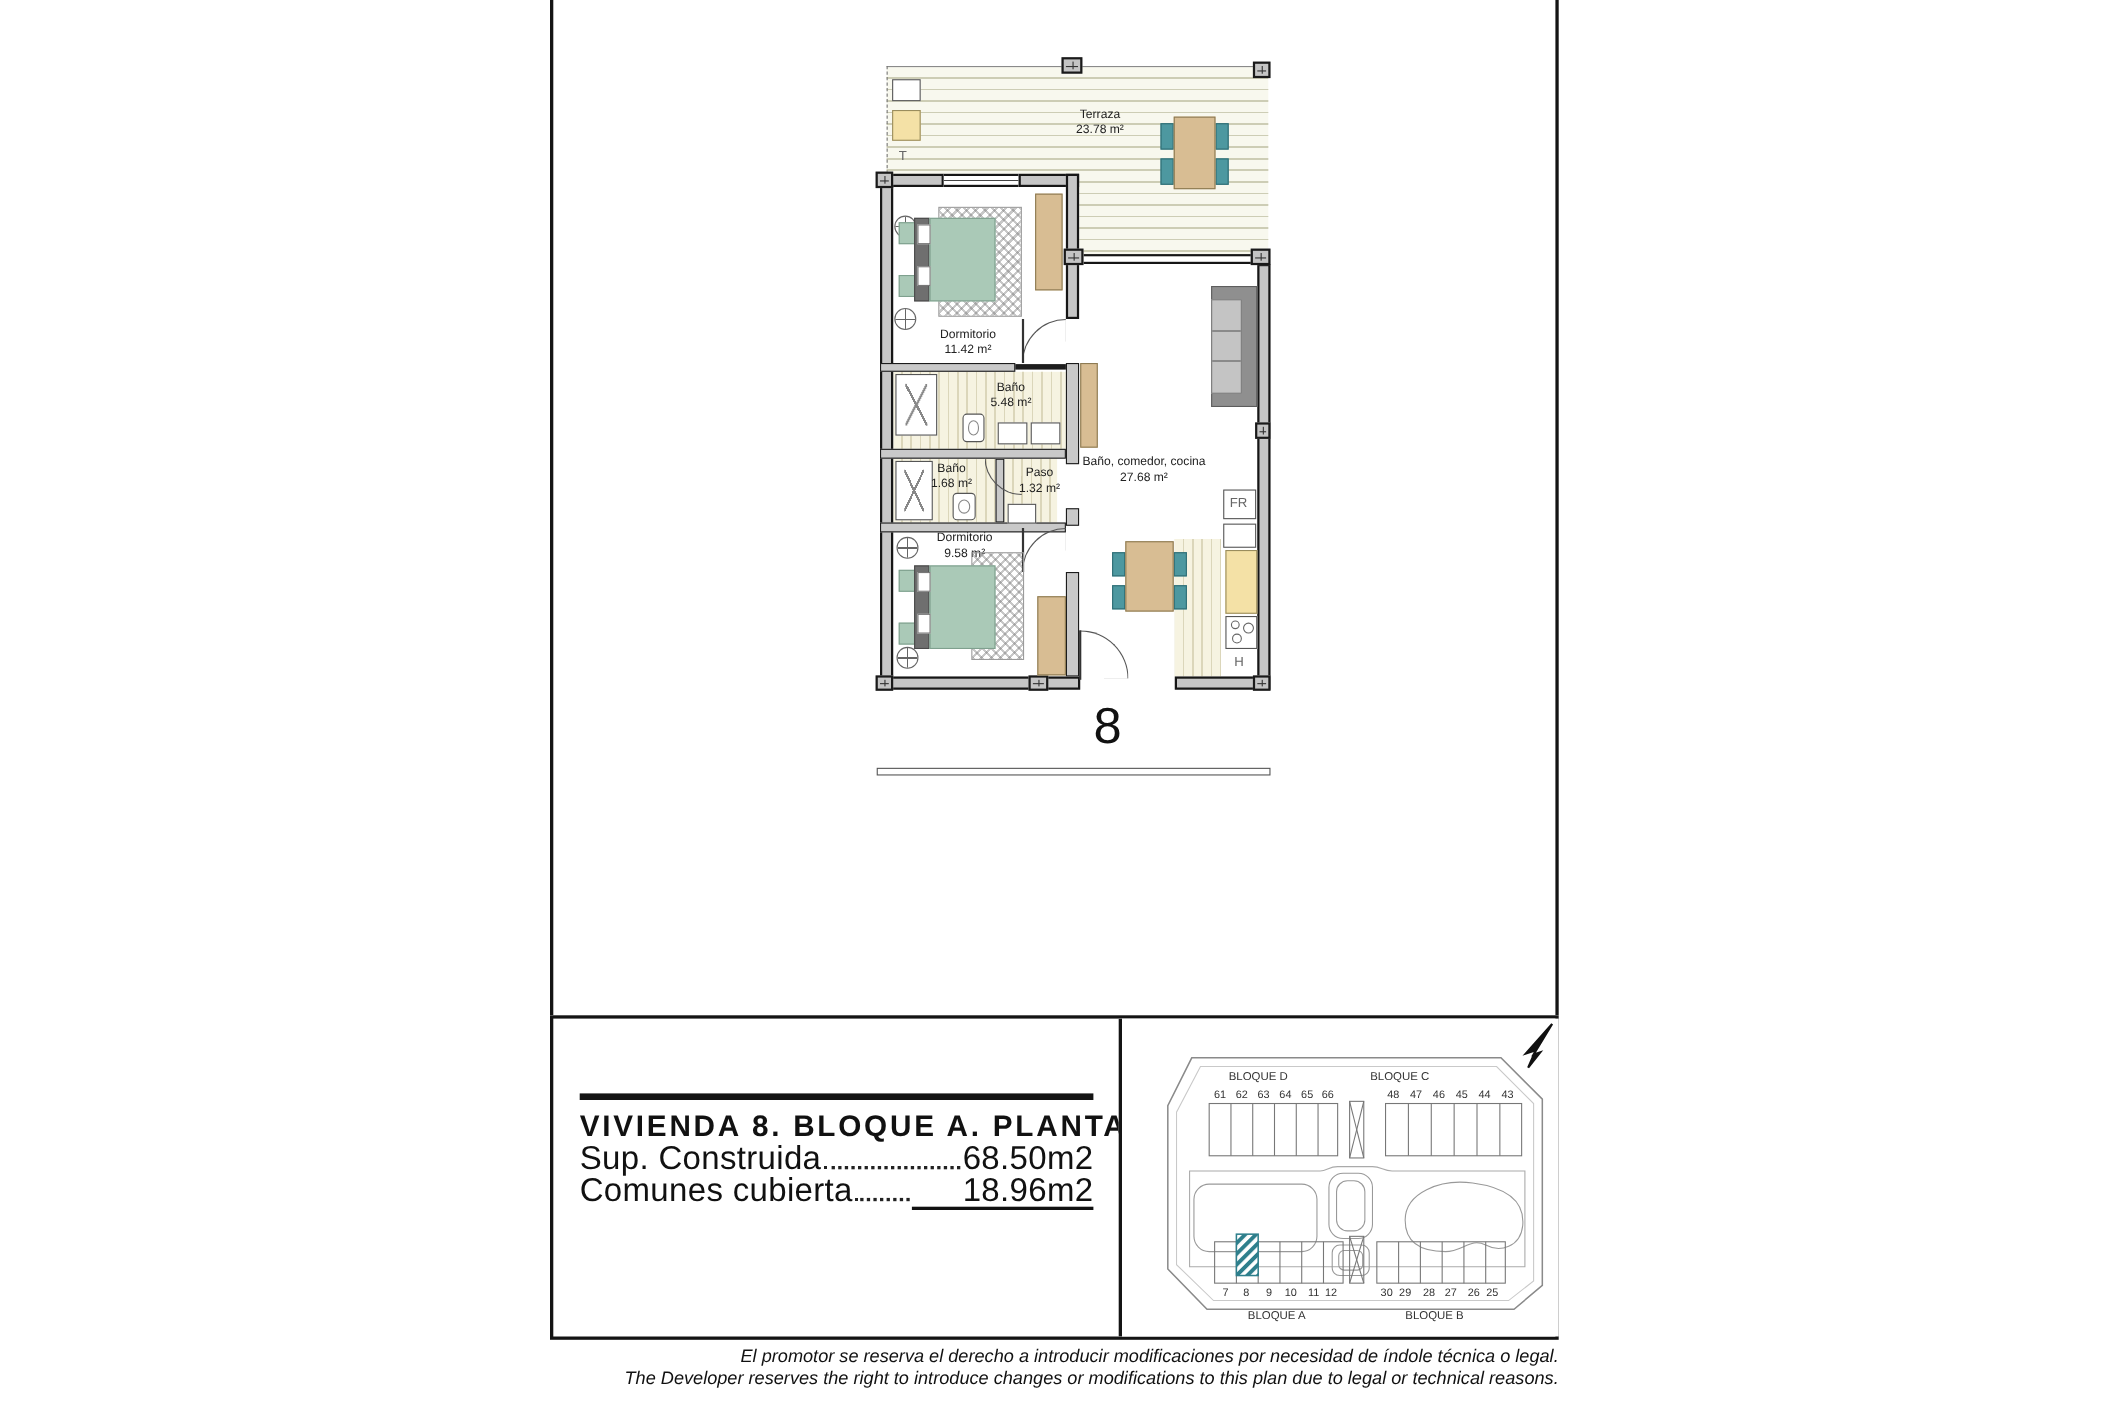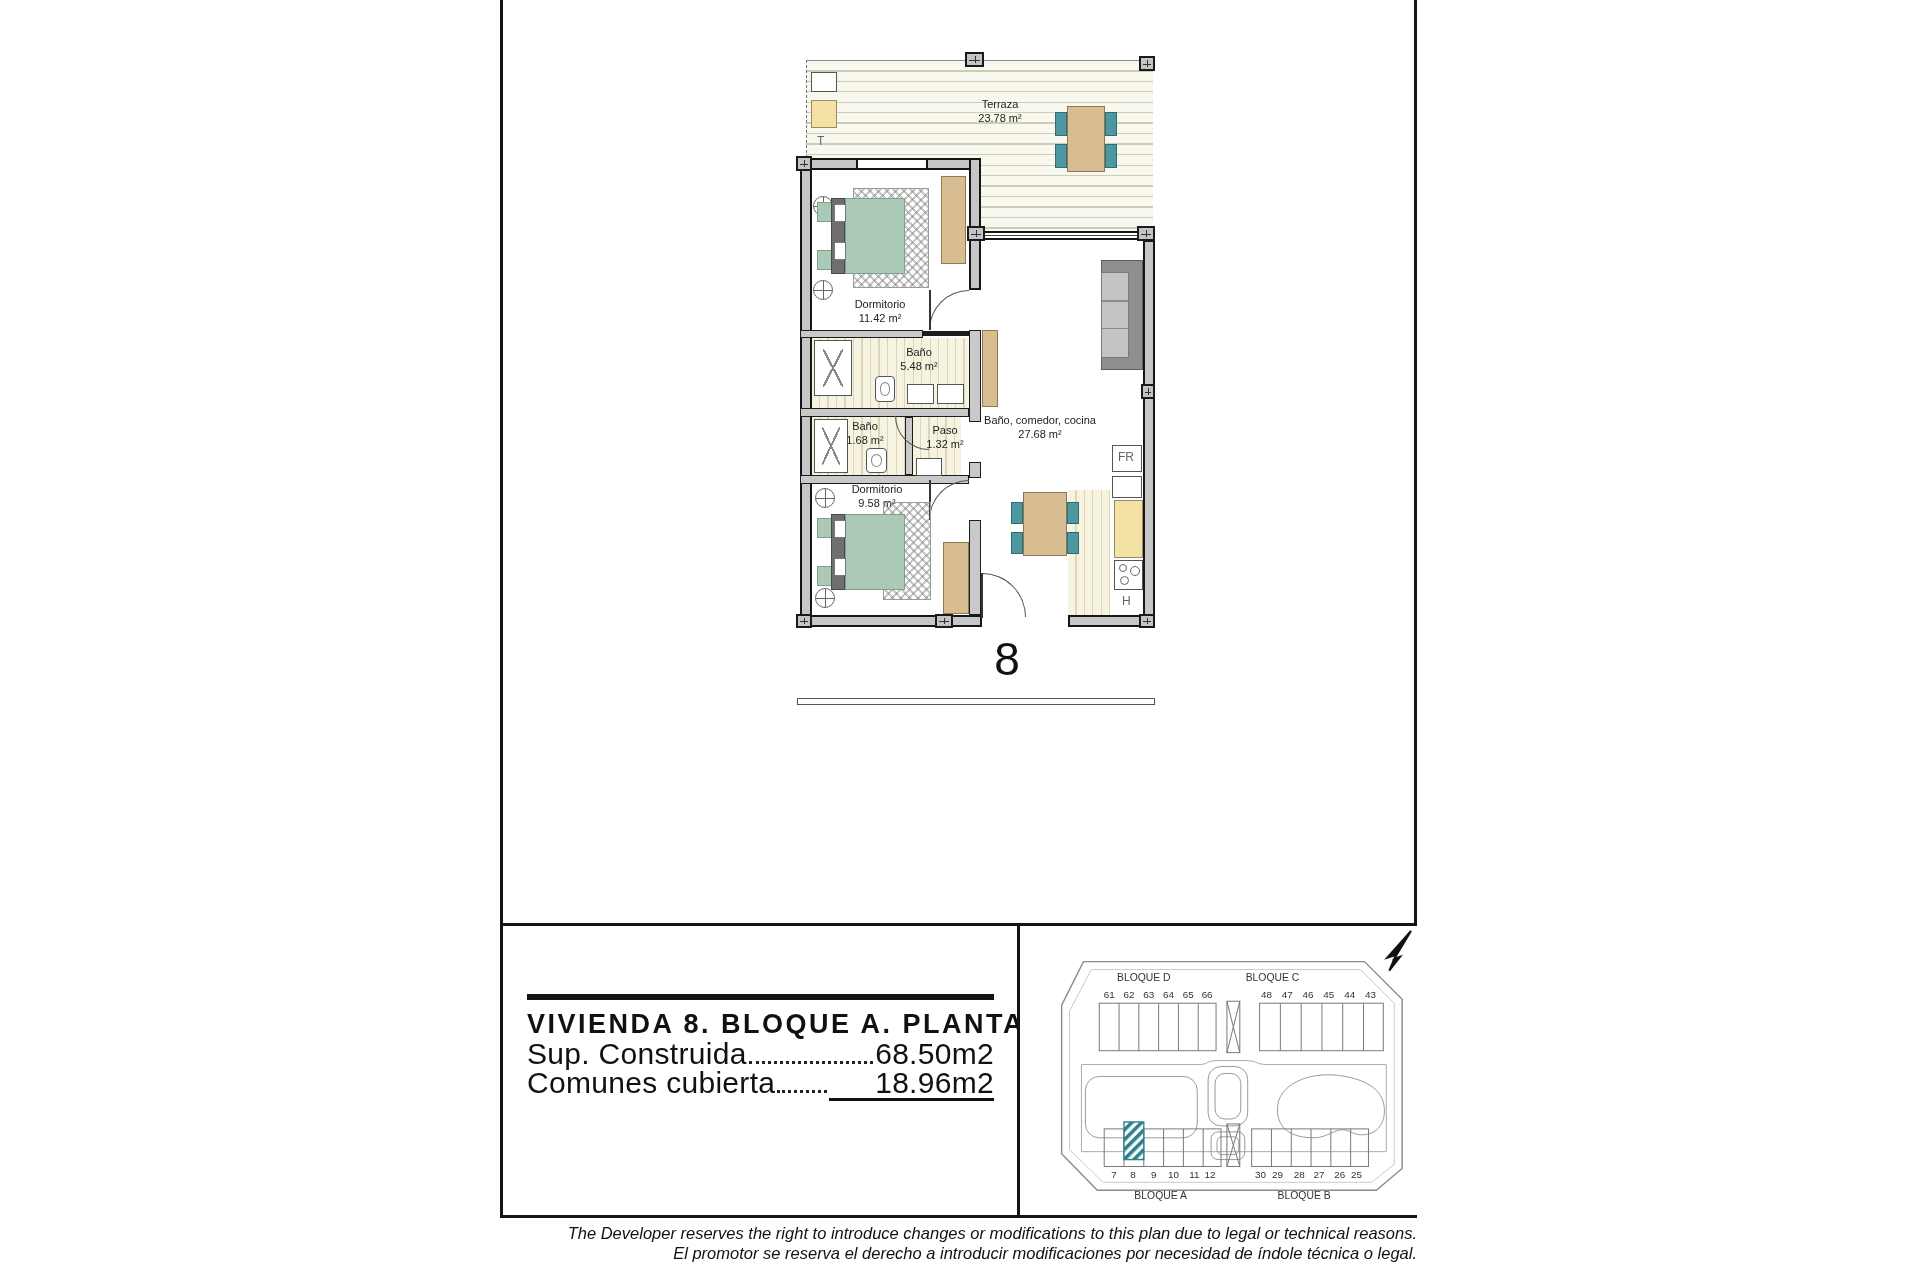--- a/index.html
+++ b/index.html
@@ -329,17 +329,17 @@
           <text x="338" y="255">25</text>
         </g>
 
         <text x="140" y="276" font-size="10.5" fill="#333" text-anchor="middle">BLOQUE A</text>
         <text x="285" y="276" font-size="10.5" fill="#333" text-anchor="middle">BLOQUE B</text>
       </svg>
     </div>
   </div>
 
   <div class="abs" id="disclaimer" style="left:500px;top:1224px;width:917px;">
+    <div>El promotor se reserva el derecho a introducir modificaciones por necesidad de índole técnica o legal.</div>
     <div>The Developer reserves the right to introduce changes or modifications to this plan due to legal or technical reasons.</div>
-    <div>El promotor se reserva el derecho a introducir modificaciones por necesidad de índole técnica o legal.</div>
   </div>
 
 </div>
 
 </body></html>

